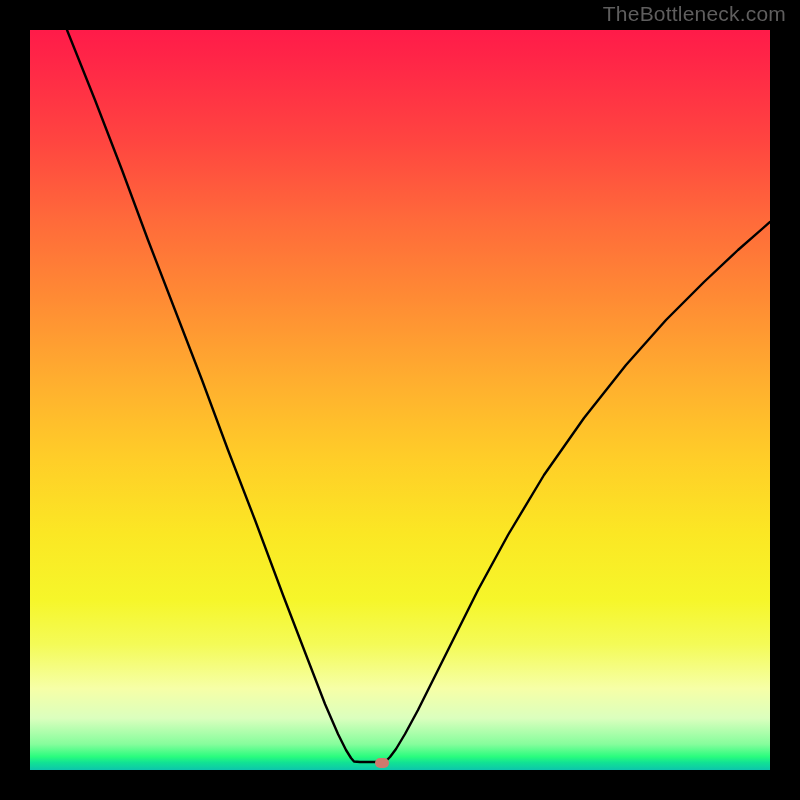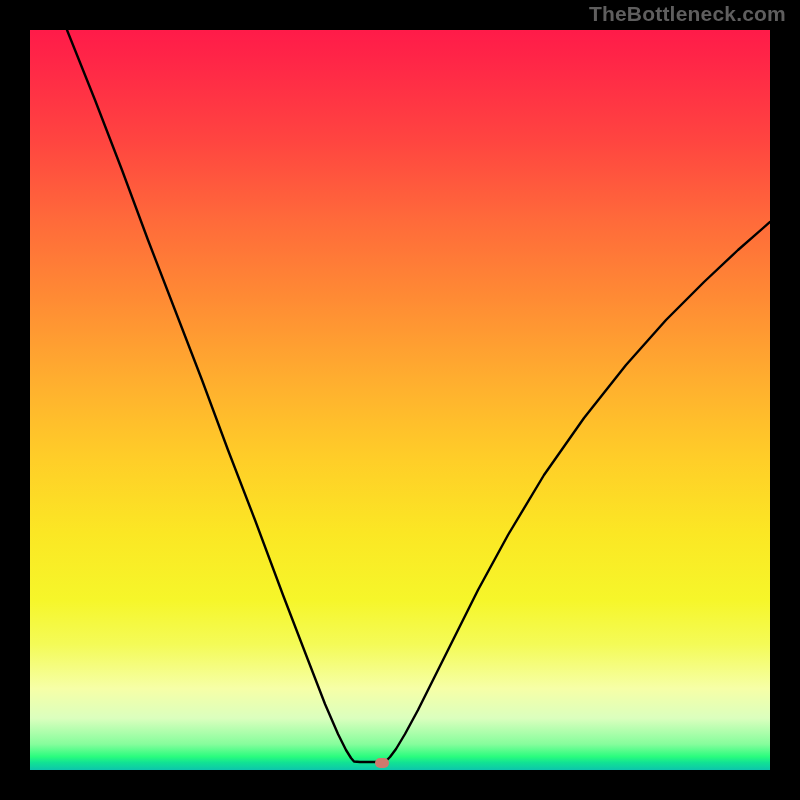--- a/index.html
+++ b/index.html
@@ -16,21 +16,21 @@
     top: 0; left: 0;
     width: 800px; height: 800px;
     background: #000;
   }
   .watermark {
     position: absolute;
     top: 2px;
     right: 14px;
     color: #5f5e5e;
     font-size: 21px;
-    font-weight: 700;
+    font-weight: 400;
     letter-spacing: 0.2px;
     margin-left: 34px;
   }
   .plot {
     position: absolute;
     left: 30px;
     top: 30px;
     width: 740px;
     height: 740px;
     overflow: hidden;

